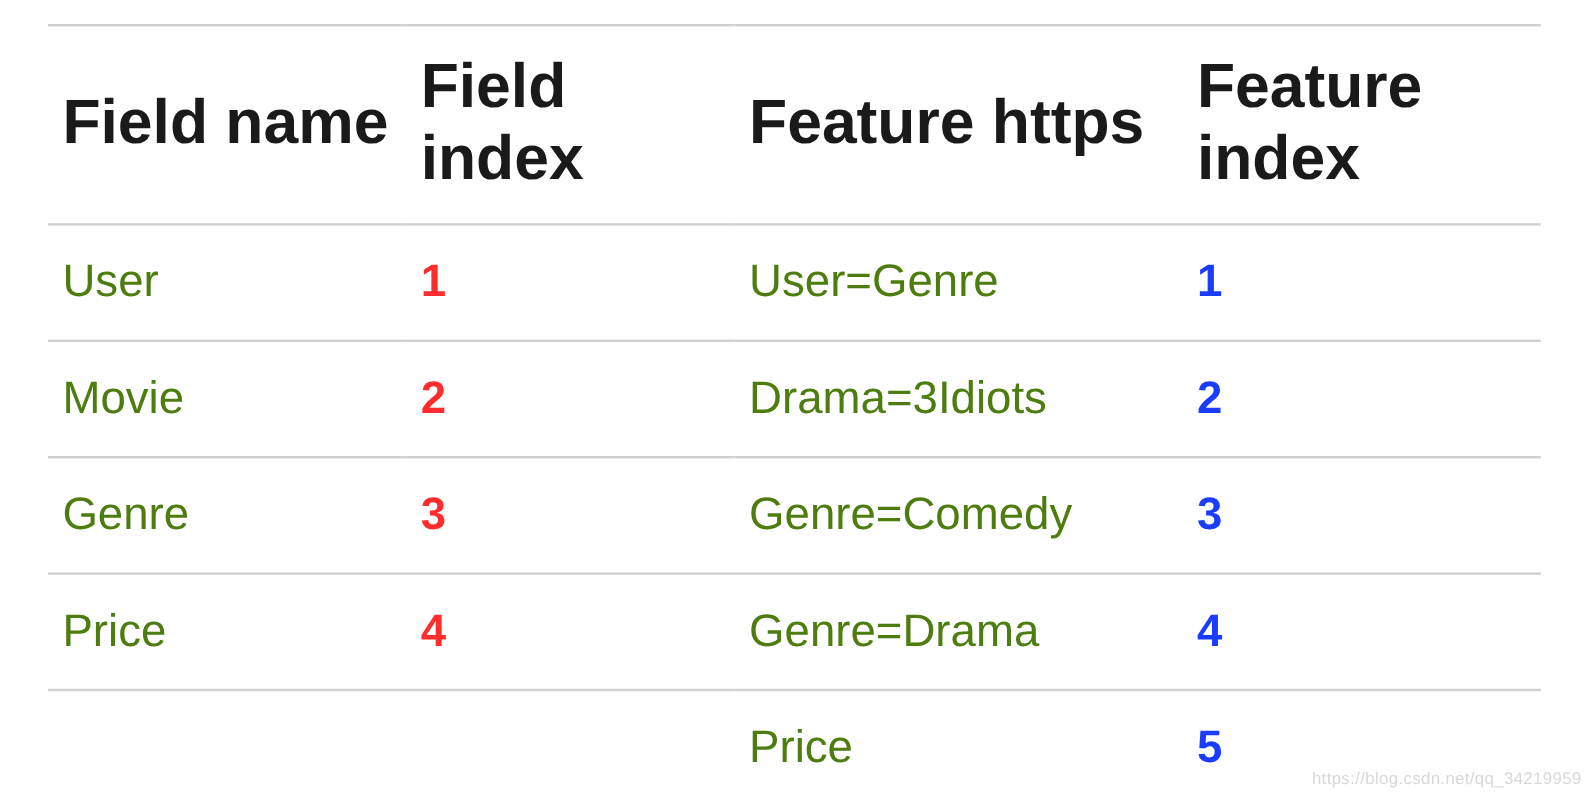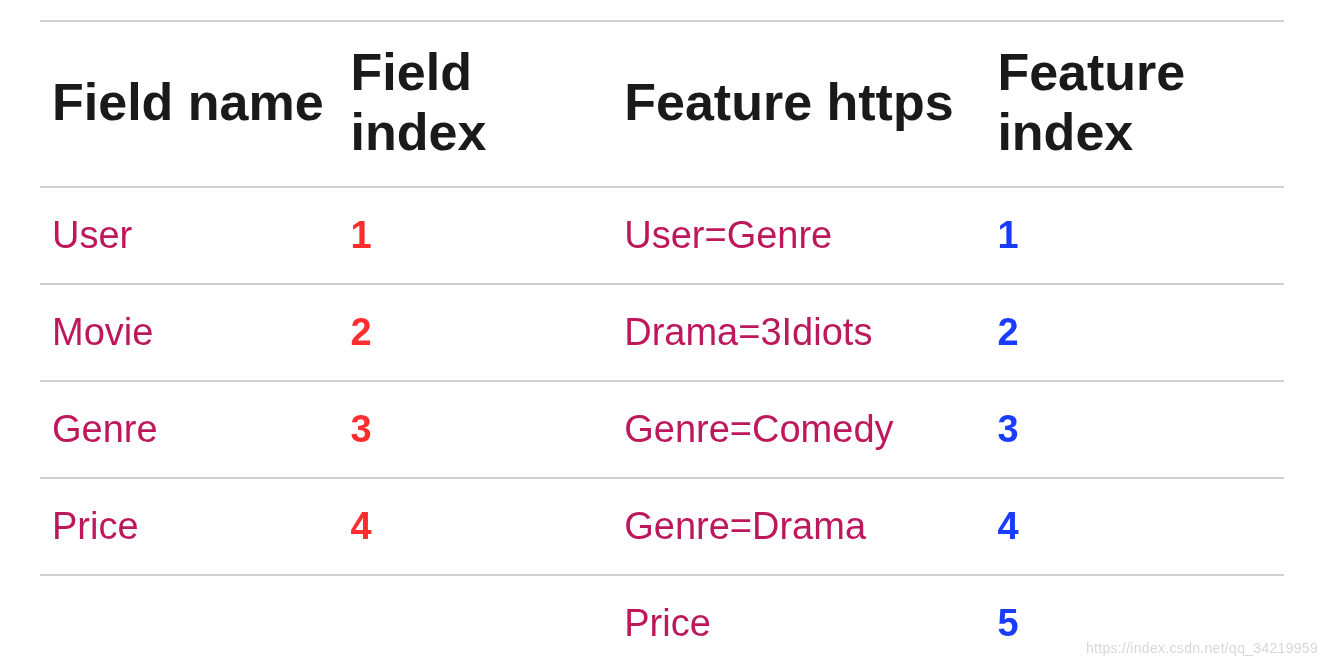--- a/index.html
+++ b/index.html
@@ -24,21 +24,21 @@
       text-align: left;
       font-weight: 700;
       font-size: 52px;
       color: #1a1a1a;
       padding: 20px 12px 24px 12px;
       border-top: 2px solid #d0d0d0;
       border-bottom: 2px solid #d0d0d0;
     }
     td {
       font-size: 38px;
-      color: #be185d;
+      color: #4d7c0f;
       padding: 26px 12px;
       border-bottom: 2px solid #d0d0d0;
       vertical-align: middle;
     }
     col.c1 { width: 24%; }
     col.c2 { width: 22%; }
     col.c3 { width: 30%; }
     col.c4 { width: 24%; }
     .idx-red {
       color: #ff2d2d;
@@ -103,13 +103,13 @@
     </tr>
     <tr>
       <td></td>
       <td class="idx-red"></td>
       <td>Price</td>
       <td class="idx-blue">5</td>
     </tr>
   </tbody>
 </table>
 
-<div class="watermark">https://index.csdn.net/qq_34219959</div>
+<div class="watermark">https://blog.csdn.net/qq_34219959</div>
 
 </body></html>

